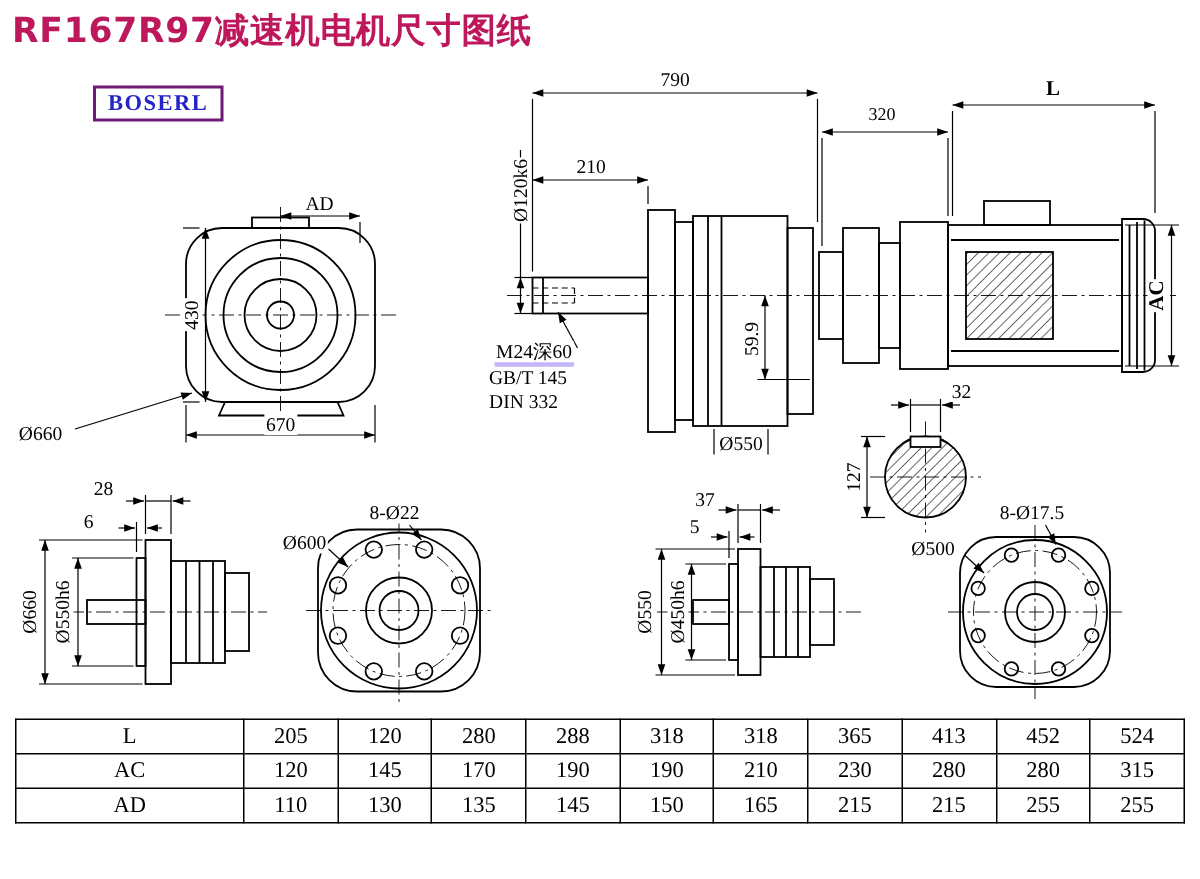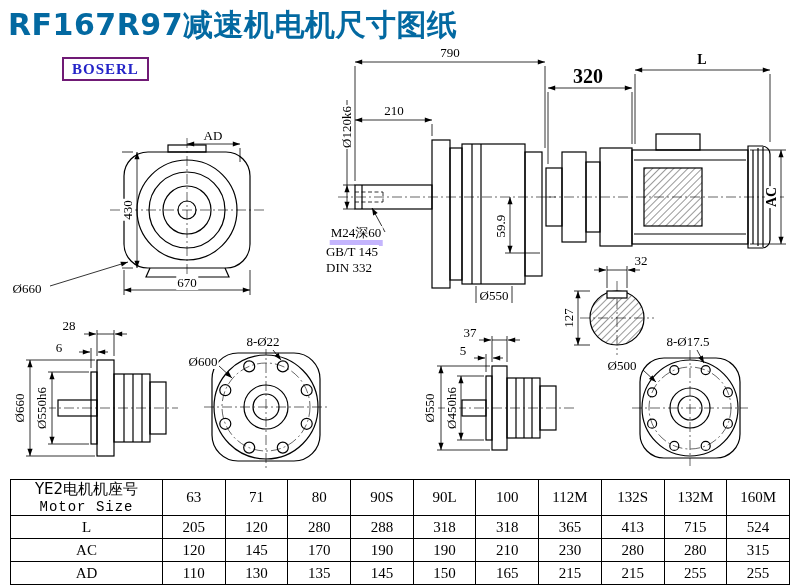--- a/index.html
+++ b/index.html
@@ -4,30 +4,30 @@
 <style>
   * { box-sizing: border-box; }
   html,body { margin:0; padding:0; }
   body { width:800px; height:586px; position:relative; background:#fff; overflow:hidden;
          font-family:"Liberation Serif", serif; color:#000; }
   #art { position:absolute; left:0; top:0; }
   .ln { stroke:#000; stroke-width:1.2; fill:none; }
   .th { stroke:#000; stroke-width:0.8; fill:none; }
   .cl { stroke:#000; stroke-width:0.6; fill:none; stroke-dasharray:10 3 2 3; }
   .title { position:absolute; left:8px; top:5px; font-family:"DejaVu Sans", sans-serif;
-           font-weight:bold; font-size:30px; color:#0369a1; letter-spacing:0.5px; }
+           font-weight:bold; font-size:23px; color:#be185d; letter-spacing:0.5px; }
   .brand { position:absolute; left:62px; top:57px; border:2px solid #701a75; color:#2323c8;
            font-weight:bold; font-size:15px; padding:0 8px; line-height:20px; letter-spacing:1px;
            background:#fff; font-family:"Liberation Serif", serif; }
   .lbl { position:absolute; transform:translate(-50%,-50%); font-size:13px; line-height:14px;
          background:#fff; padding:0 1px; white-space:nowrap; }
   .rot { transform:translate(-50%,-50%) rotate(-90deg); }
-  .b { font-weight:bold; font-size:20px; }
+  .b { font-weight:normal; font-size:12px; }
   .md { font-size:14px; font-weight:bold; }
-  .u { border-bottom:6px solid #c4b5fd; }
+  .u { border-bottom:3px solid #c4b5fd; }
   table.dims { position:absolute; left:10px; top:479px; width:780px; border-collapse:collapse;
                table-layout:fixed; background:#fff; }
   table.dims th, table.dims td { border:1px solid #000; text-align:center; font-weight:normal;
                font-size:15px; padding:0; height:23px; font-family:"Liberation Serif", serif; }
   table.dims tr.hd th { height:33px; }
   .hcn { font-family:"DejaVu Sans", sans-serif; font-size:15px; }
   .hen { font-family:"Liberation Mono", monospace; font-size:14px; letter-spacing:1px; }
   col.c0 { width:152px; }
 </style>
 </head>
@@ -295,47 +295,31 @@
   <div class="lbl" style="left:622px;top:366px">Ø500</div>
   <div class="lbl" style="left:688px;top:342px">8-Ø17.5</div>
 </div>
 
 <table class="dims">
   <colgroup>
       <col class="c0">
       <col span="10">
     </colgroup>
   <tbody>
-      <tr class="hd">
-    <th>
-      <div class="hcn">YE2电机机座号</div>
-      <div class="hen">Motor Size</div>
-    </th>
-    <th>63</th>
-    <th>71</th>
-    <th>80</th>
-    <th>90S</th>
-    <th>90L</th>
-    <th>100</th>
-    <th>112M</th>
-    <th>132S</th>
-    <th>132M</th>
-    <th>160M</th>
-  </tr>
   <tr>
     <th>L</th>
     <td>205</td>
     <td>120</td>
     <td>280</td>
     <td>288</td>
     <td>318</td>
     <td>318</td>
     <td>365</td>
     <td>413</td>
-    <td>715</td>
+    <td>452</td>
     <td>524</td>
   </tr>
   <tr>
     <th>AC</th>
     <td>120</td>
     <td>145</td>
     <td>170</td>
     <td>190</td>
     <td>190</td>
     <td>210</td>

